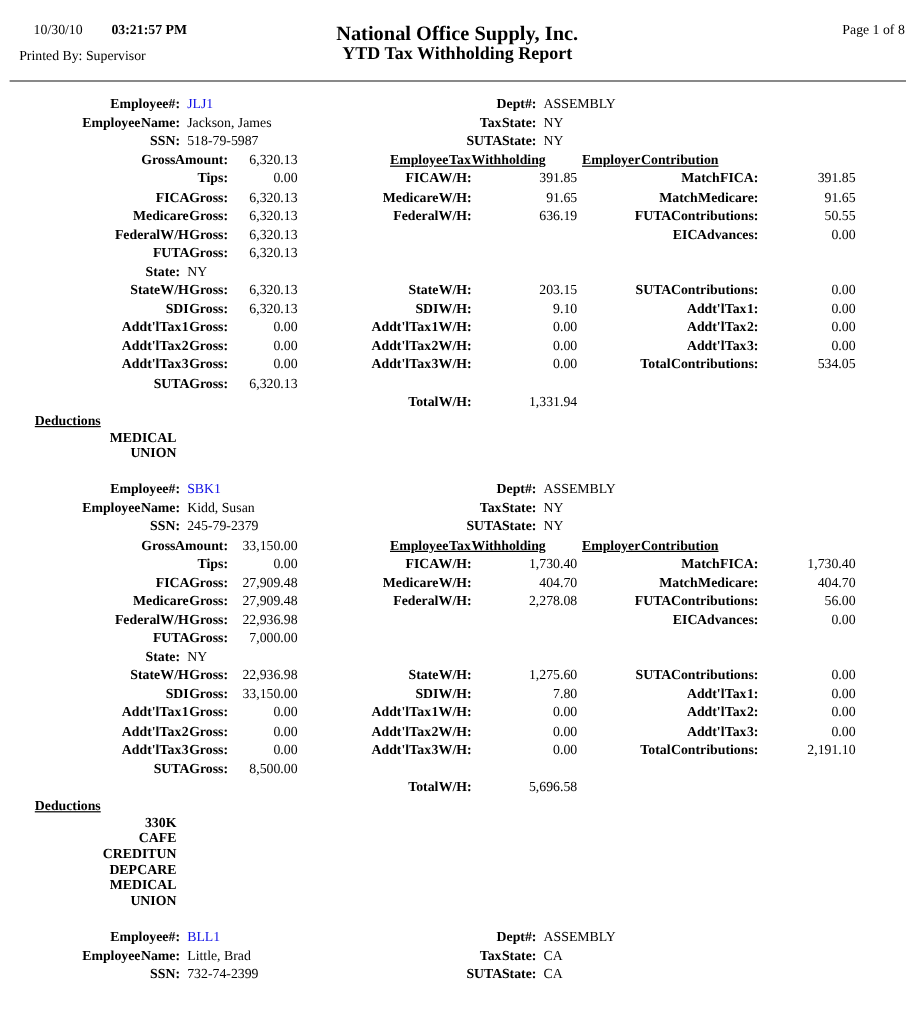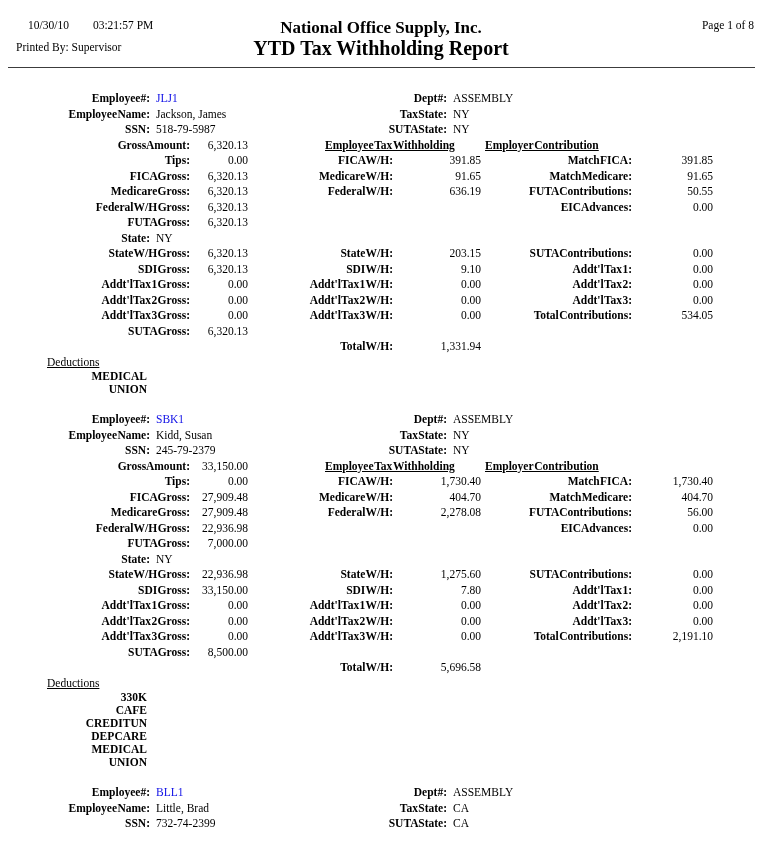--- a/index.html
+++ b/index.html
@@ -1,38 +1,38 @@
 <!DOCTYPE html>
 <html><head>
 <meta charset="utf-8">
 <style>
   html,body{margin:0;padding:0;background:#fff;}
   .report{position:relative;width:762px;height:849px;background:#fff;overflow:hidden;
           font-family:"Liberation Serif","DejaVu Serif",serif;font-size:11.5px;color:#000;}
   
   .hdr-date{position:absolute;left:28px;top:19px;}
-  .hdr-date .t{margin-left:24px;}
+  .hdr-date .t{margin-left:24px;font-weight:bold;}
   .hdr-company{position:absolute;left:0;right:0;top:18px;text-align:center;font-weight:bold;font-size:17px;}
   .hdr-page{position:absolute;right:8px;top:19px;}
   .hdr-printed{position:absolute;left:16px;top:41px;}
-  .hdr-title{position:absolute;left:0;right:0;top:37px;text-align:center;font-weight:bold;font-size:20px;}
+  .hdr-title{position:absolute;left:0;right:0;top:37px;text-align:center;font-weight:bold;font-size:15px;}
   .rule{position:absolute;left:8px;top:67px;width:747px;border-top:1.6px solid #3c3c3c;height:0;}
   
-  .body{position:absolute;left:0;top:91px;width:656px;line-height:15.5px;}
+  .body{position:absolute;left:0;top:80px;width:656px;line-height:15.5px;}
   .emp + .emp{margin-top:16px;}
   .gi{display:grid;grid-template-columns:150px 155px 142px 1fr;}
   .g6{display:grid;grid-template-columns:190px 58px 145px 88px 151px 81px;}
   .l{font-weight:bold;text-align:right;word-spacing:-2.5px;white-space:nowrap;}
   .v{text-align:right;white-space:nowrap;}
   .w{text-align:left;padding-left:6px;white-space:nowrap;}
   .blue{color:#0f0fe6;}
   .hcol{font-weight:bold;text-decoration:underline;text-align:left;word-spacing:-2px;white-space:nowrap;}
   .sp2a{grid-column:3/5;padding-left:77px;}
   .sp2b{grid-column:5/7;padding-left:4px;}
-  .ded-hdr{margin-left:47px;font-weight:normal;text-decoration:underline;word-spacing:-2px;}
+  .ded-hdr{margin-left:29px;font-weight:bold;text-decoration:underline;word-spacing:-2px;}
   .ded-wrap{display:flex;align-items:flex-end;}
   .ded-labels{width:147px;text-align:right;font-weight:bold;line-height:13px;word-spacing:-2px;}
   .ded-vals{width:101px;text-align:right;line-height:15px;}
 </style>
 </head>
 <body>
 
 <div class="report">
   <div class="hdr-date">
     <span>10/30/10</span><span class="t">03:21:57 PM</span>

